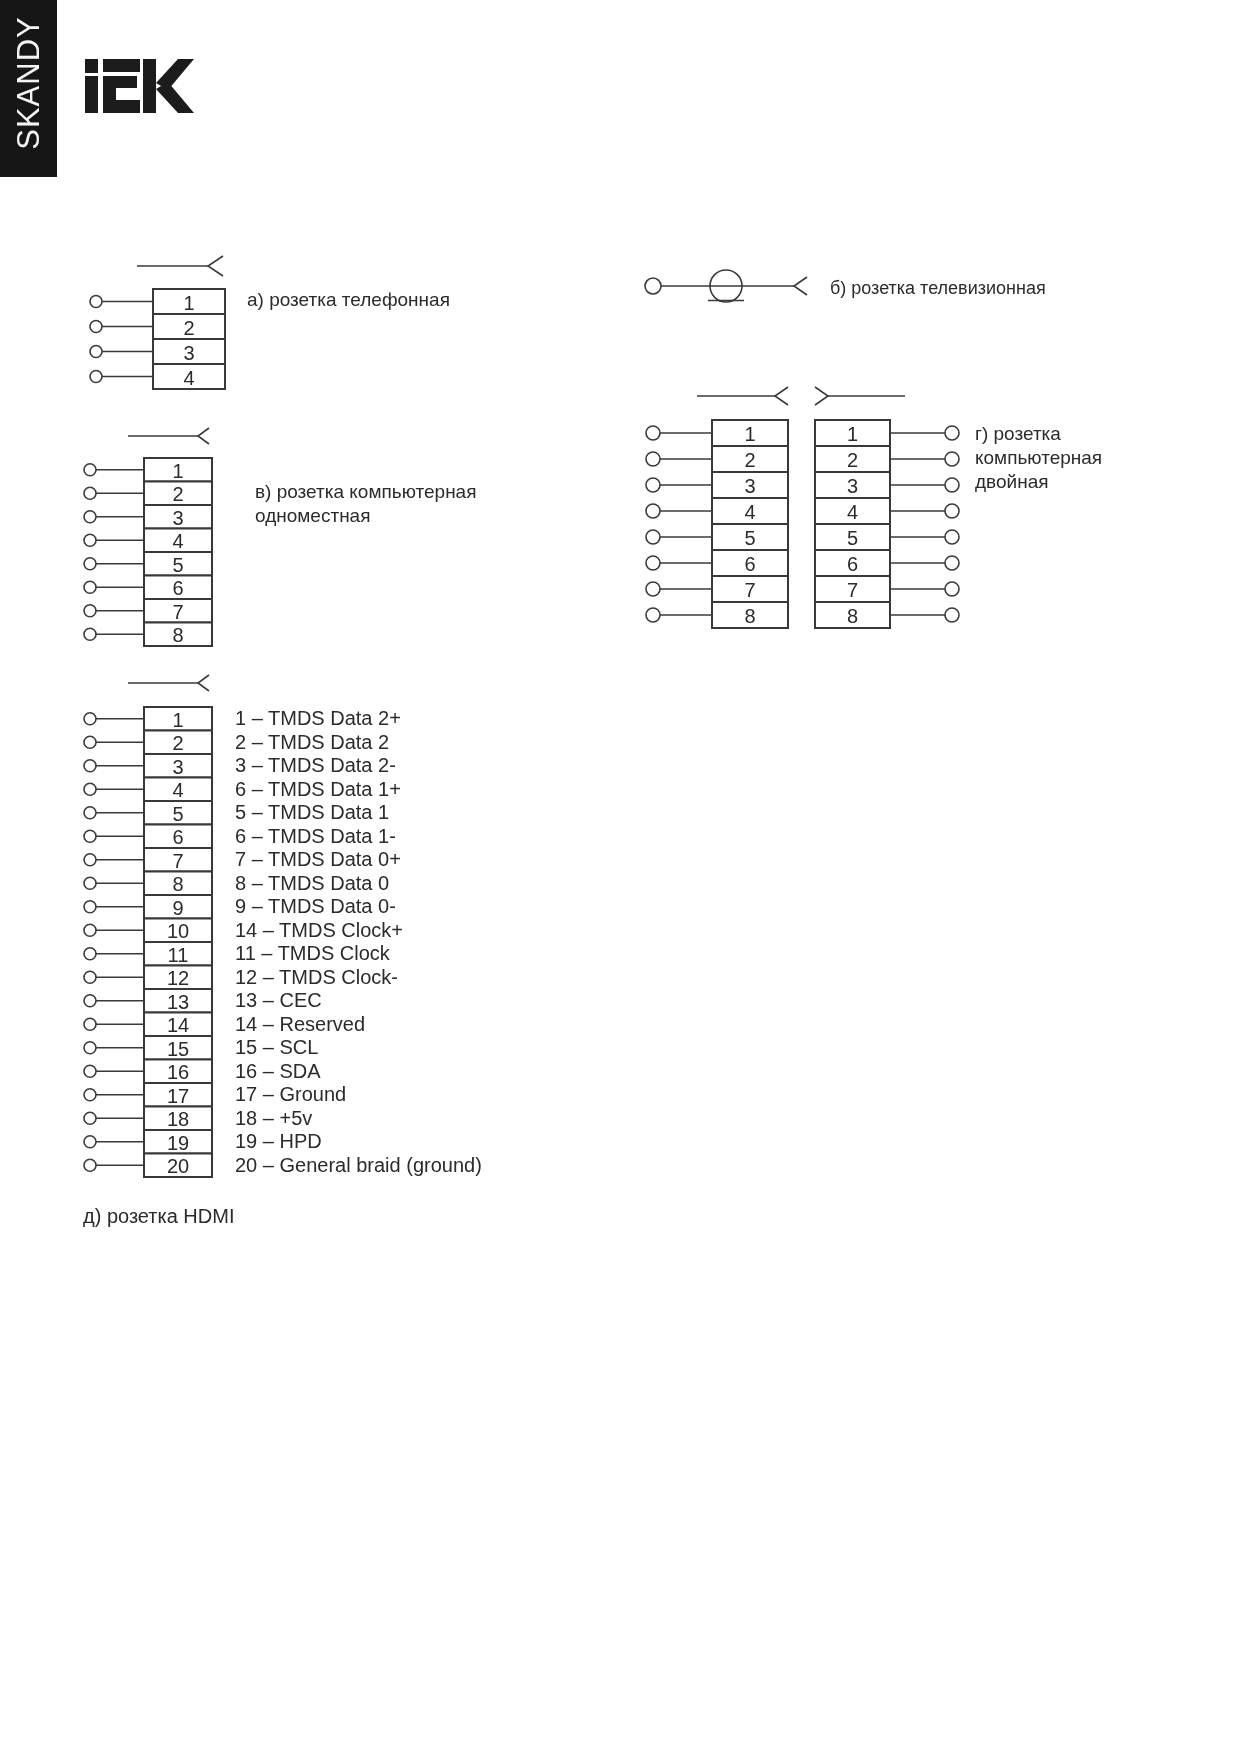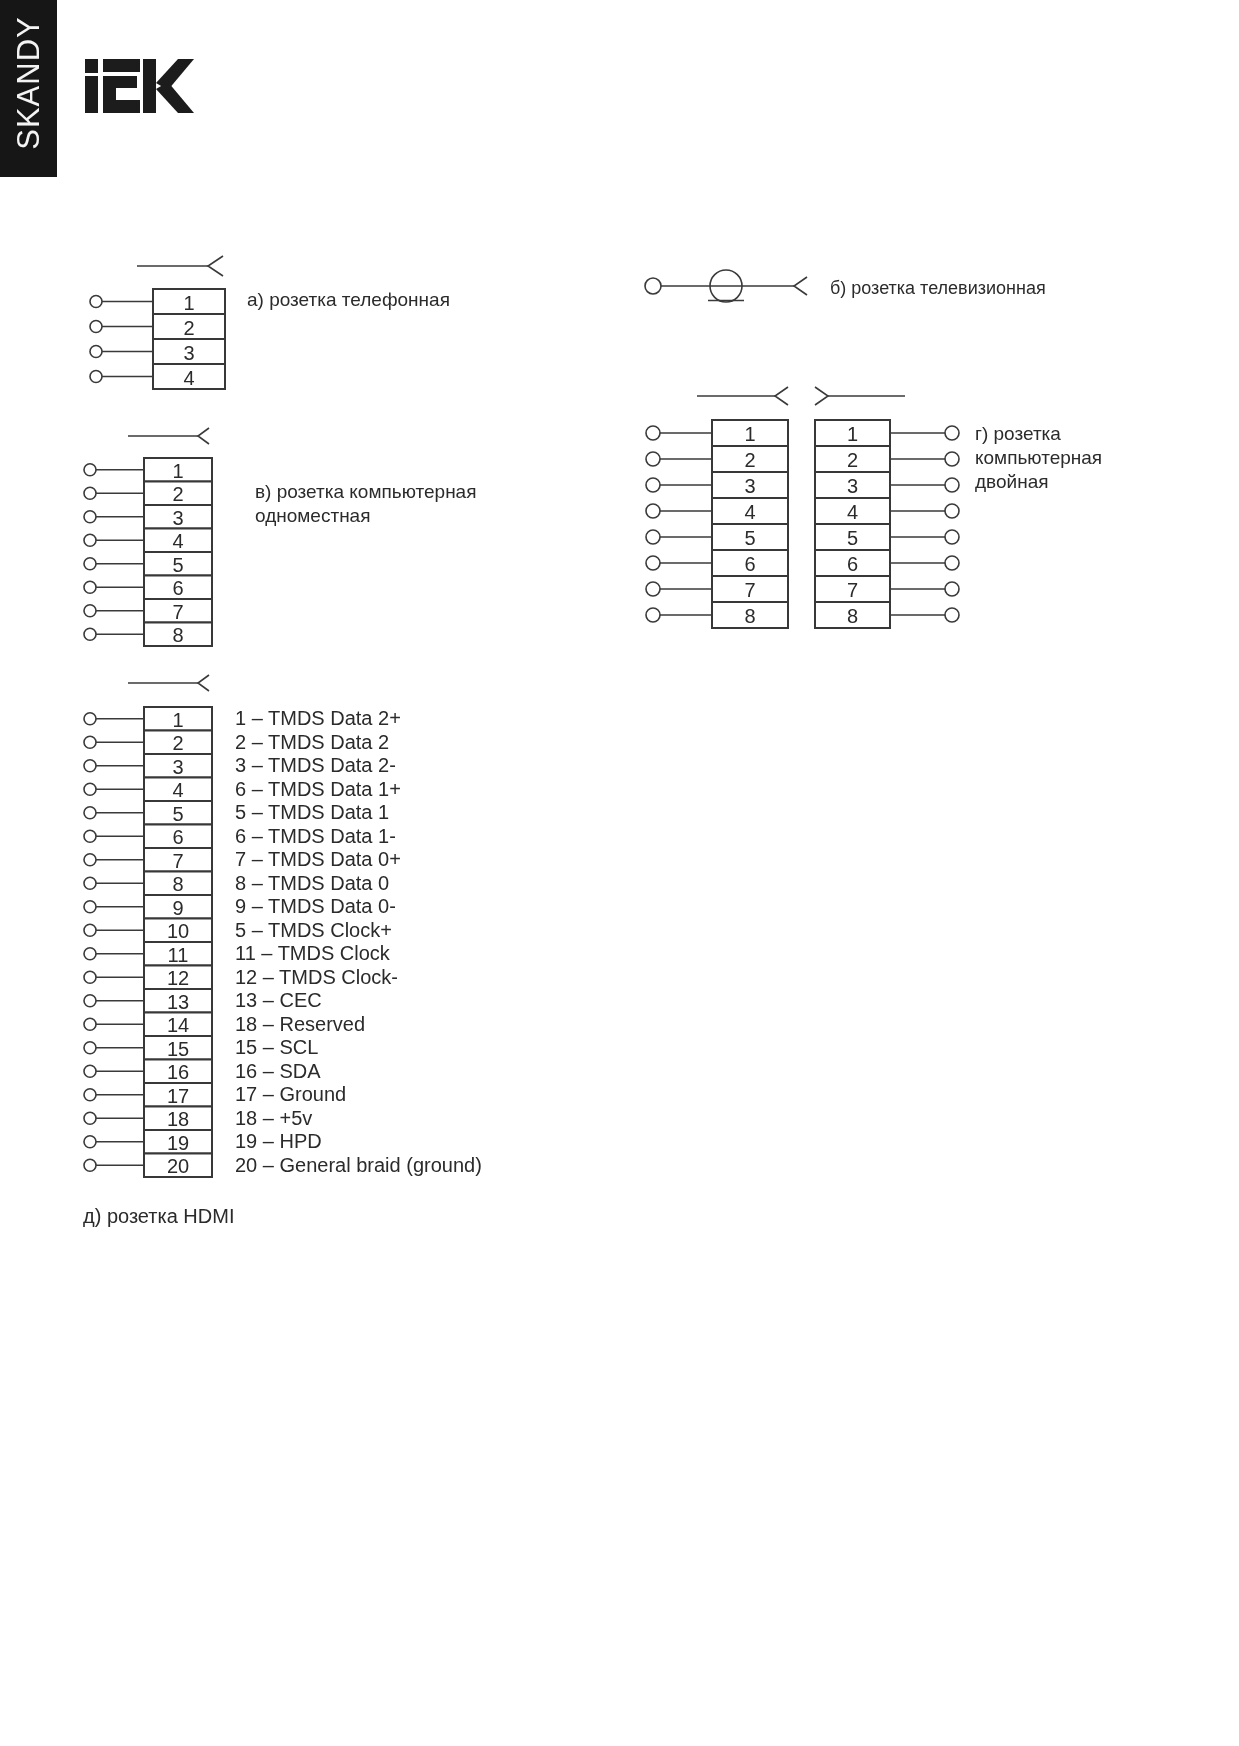--- a/index.html
+++ b/index.html
@@ -305,25 +305,25 @@
   <div class="hdmi-list" id="hdmi-pin-list">
       <div class="hdmi-line">1 – TMDS Data 2+</div>
       <div class="hdmi-line">2 – TMDS Data 2</div>
       <div class="hdmi-line">3 – TMDS Data 2-</div>
       <div class="hdmi-line">6 – TMDS Data 1+</div>
       <div class="hdmi-line">5 – TMDS Data 1</div>
       <div class="hdmi-line">6 – TMDS Data 1-</div>
       <div class="hdmi-line">7 – TMDS Data 0+</div>
       <div class="hdmi-line">8 – TMDS Data 0</div>
       <div class="hdmi-line">9 – TMDS Data 0-</div>
-      <div class="hdmi-line">5 – TMDS Clock+</div>
+      <div class="hdmi-line">14 – TMDS Clock+</div>
       <div class="hdmi-line">11 – TMDS Clock</div>
       <div class="hdmi-line">12 – TMDS Clock-</div>
       <div class="hdmi-line">13 – CEC</div>
-      <div class="hdmi-line">18 – Reserved</div>
+      <div class="hdmi-line">14 – Reserved</div>
       <div class="hdmi-line">15 – SCL</div>
       <div class="hdmi-line">16 – SDA</div>
       <div class="hdmi-line">17 – Ground</div>
       <div class="hdmi-line">18 – +5v</div>
       <div class="hdmi-line">19 – HPD</div>
       <div class="hdmi-line">20 – General braid (ground)</div>
     </div>
 
   <div class="diagram-label" id="label-hdmi" style="left:83px;top:1205px;">д) розетка HDMI</div>
 

